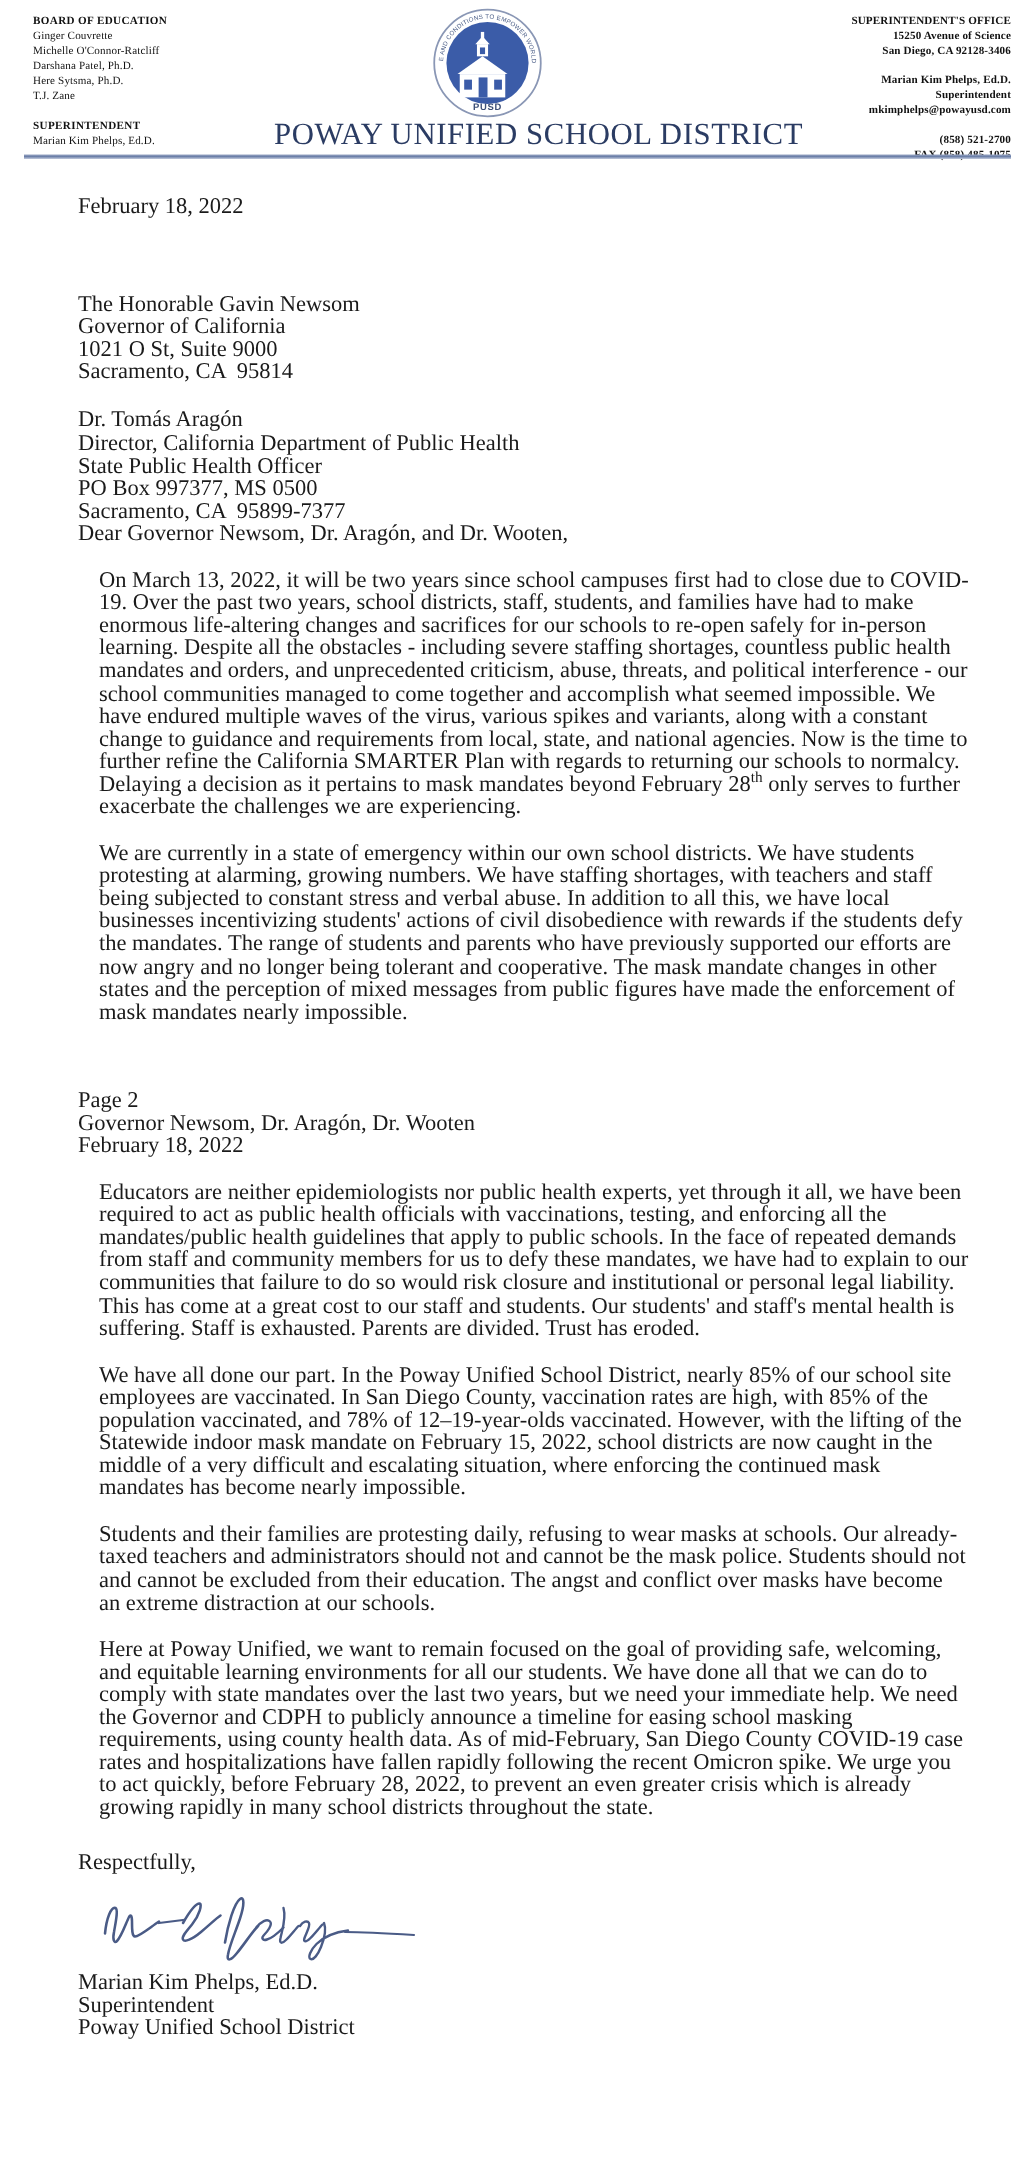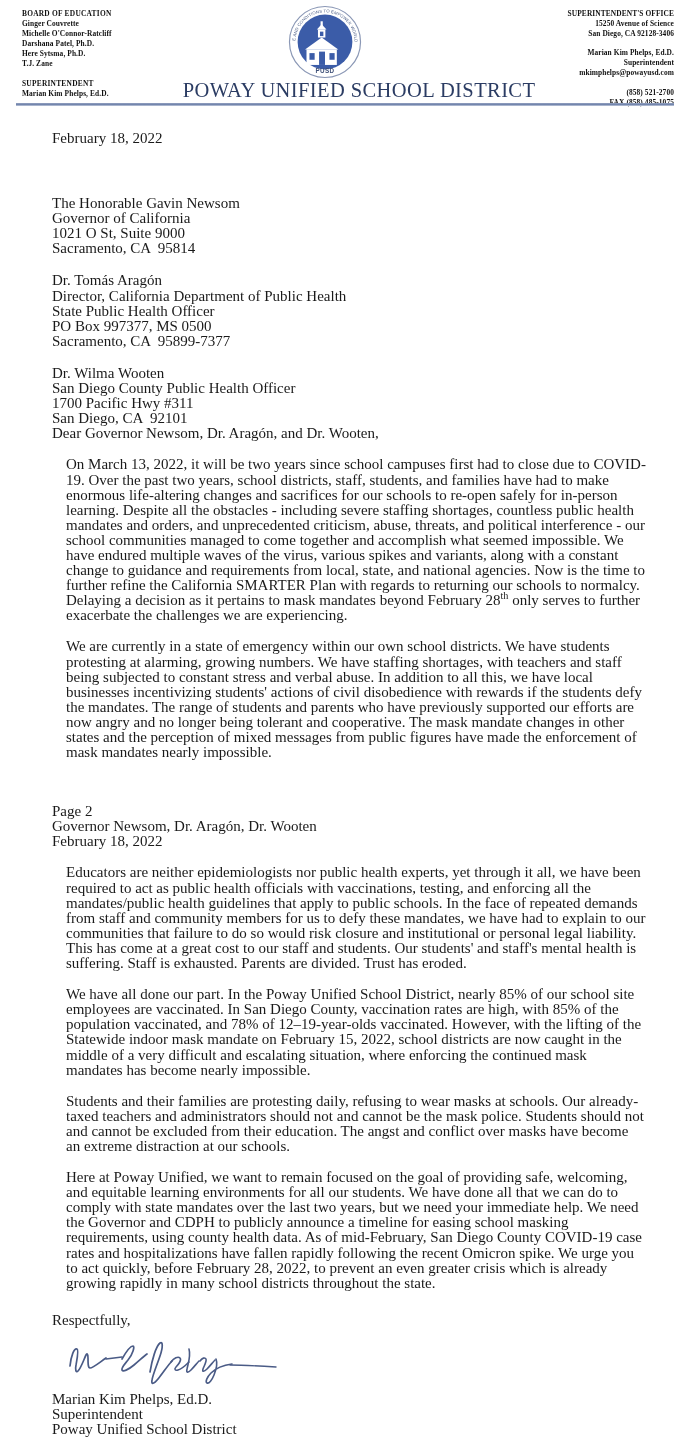--- a/index.html
+++ b/index.html
@@ -27,21 +27,21 @@
     left: 22px;
     top: 9px;
     font-size: 7.4px;
     line-height: 10.1px;
     font-weight: bold;
     color: #111;
     letter-spacing: 0.1px;
   }
   .lh-left .grp2 { margin-top: 9px; }
   .lh-left .heading { letter-spacing: 0.25px; }
-  .lh-left .nm { font-weight: bold; }
+  .lh-left .nm { font-weight: normal; }
 
   .lh-right {
     position: absolute;
     right: 16px;
     top: 9px;
     text-align: right;
     font-size: 7.4px;
     line-height: 10.1px;
     font-weight: bold;
     color: #111;
@@ -177,26 +177,20 @@
   </div>
 
   <div class="addr">
     <div>Dr. Tomás Aragón</div>
     <div>Director, California Department of Public Health</div>
     <div>State Public Health Officer</div>
     <div>PO Box 997377, MS 0500</div>
     <div>Sacramento, CA  95899-7377</div>
   </div>
 
-  <div class="addr">
-    <div>Dr. Wilma Wooten</div>
-    <div>San Diego County Public Health Officer</div>
-    <div>1700 Pacific Hwy #311</div>
-    <div>San Diego, CA  92101</div>
-  </div>
 
   <div class="blk salutation">Dear Governor Newsom, Dr. Aragón, and Dr. Wooten,</div>
 
   <p class="body-par"><span>On March 13, 2022, it will be two years since school campuses first had to close due to COVID-19.  Over the past two years, school districts, staff, students, and families have had to make enormous life-altering changes and sacrifices for our schools to re-open safely for in-person learning.  Despite all the obstacles - including severe staffing shortages, countless public health mandates and orders, and unprecedented criticism, abuse, threats, and political interference - our school communities managed to come together and accomplish what seemed impossible.  We have endured multiple waves of the virus, various spikes and variants, along with a constant change to guidance and requirements from local, state, and national agencies. Now is the time to further refine the California SMARTER Plan with regards to returning our schools to normalcy. Delaying a decision as it pertains to mask mandates beyond February 28</span><sup>th</sup><span> only serves to further exacerbate the challenges we are experiencing.</span></p>
 
   <p class="body-par">We are currently in a state of emergency within our own school districts.  We have students protesting at alarming, growing numbers.  We have staffing shortages, with teachers and staff being subjected to constant stress and verbal abuse.  In addition to all this, we have local businesses incentivizing students' actions of civil disobedience with rewards if the students defy the mandates.  The range of students and parents who have previously supported our efforts are now angry and no longer being tolerant and cooperative.  The mask mandate changes in other states and the perception of mixed messages from public figures have made the enforcement of mask mandates nearly impossible.</p>
 
   <div class="pagehdr">
     <div>Page 2</div>
     <div>Governor Newsom, Dr. Aragón, Dr. Wooten</div>

